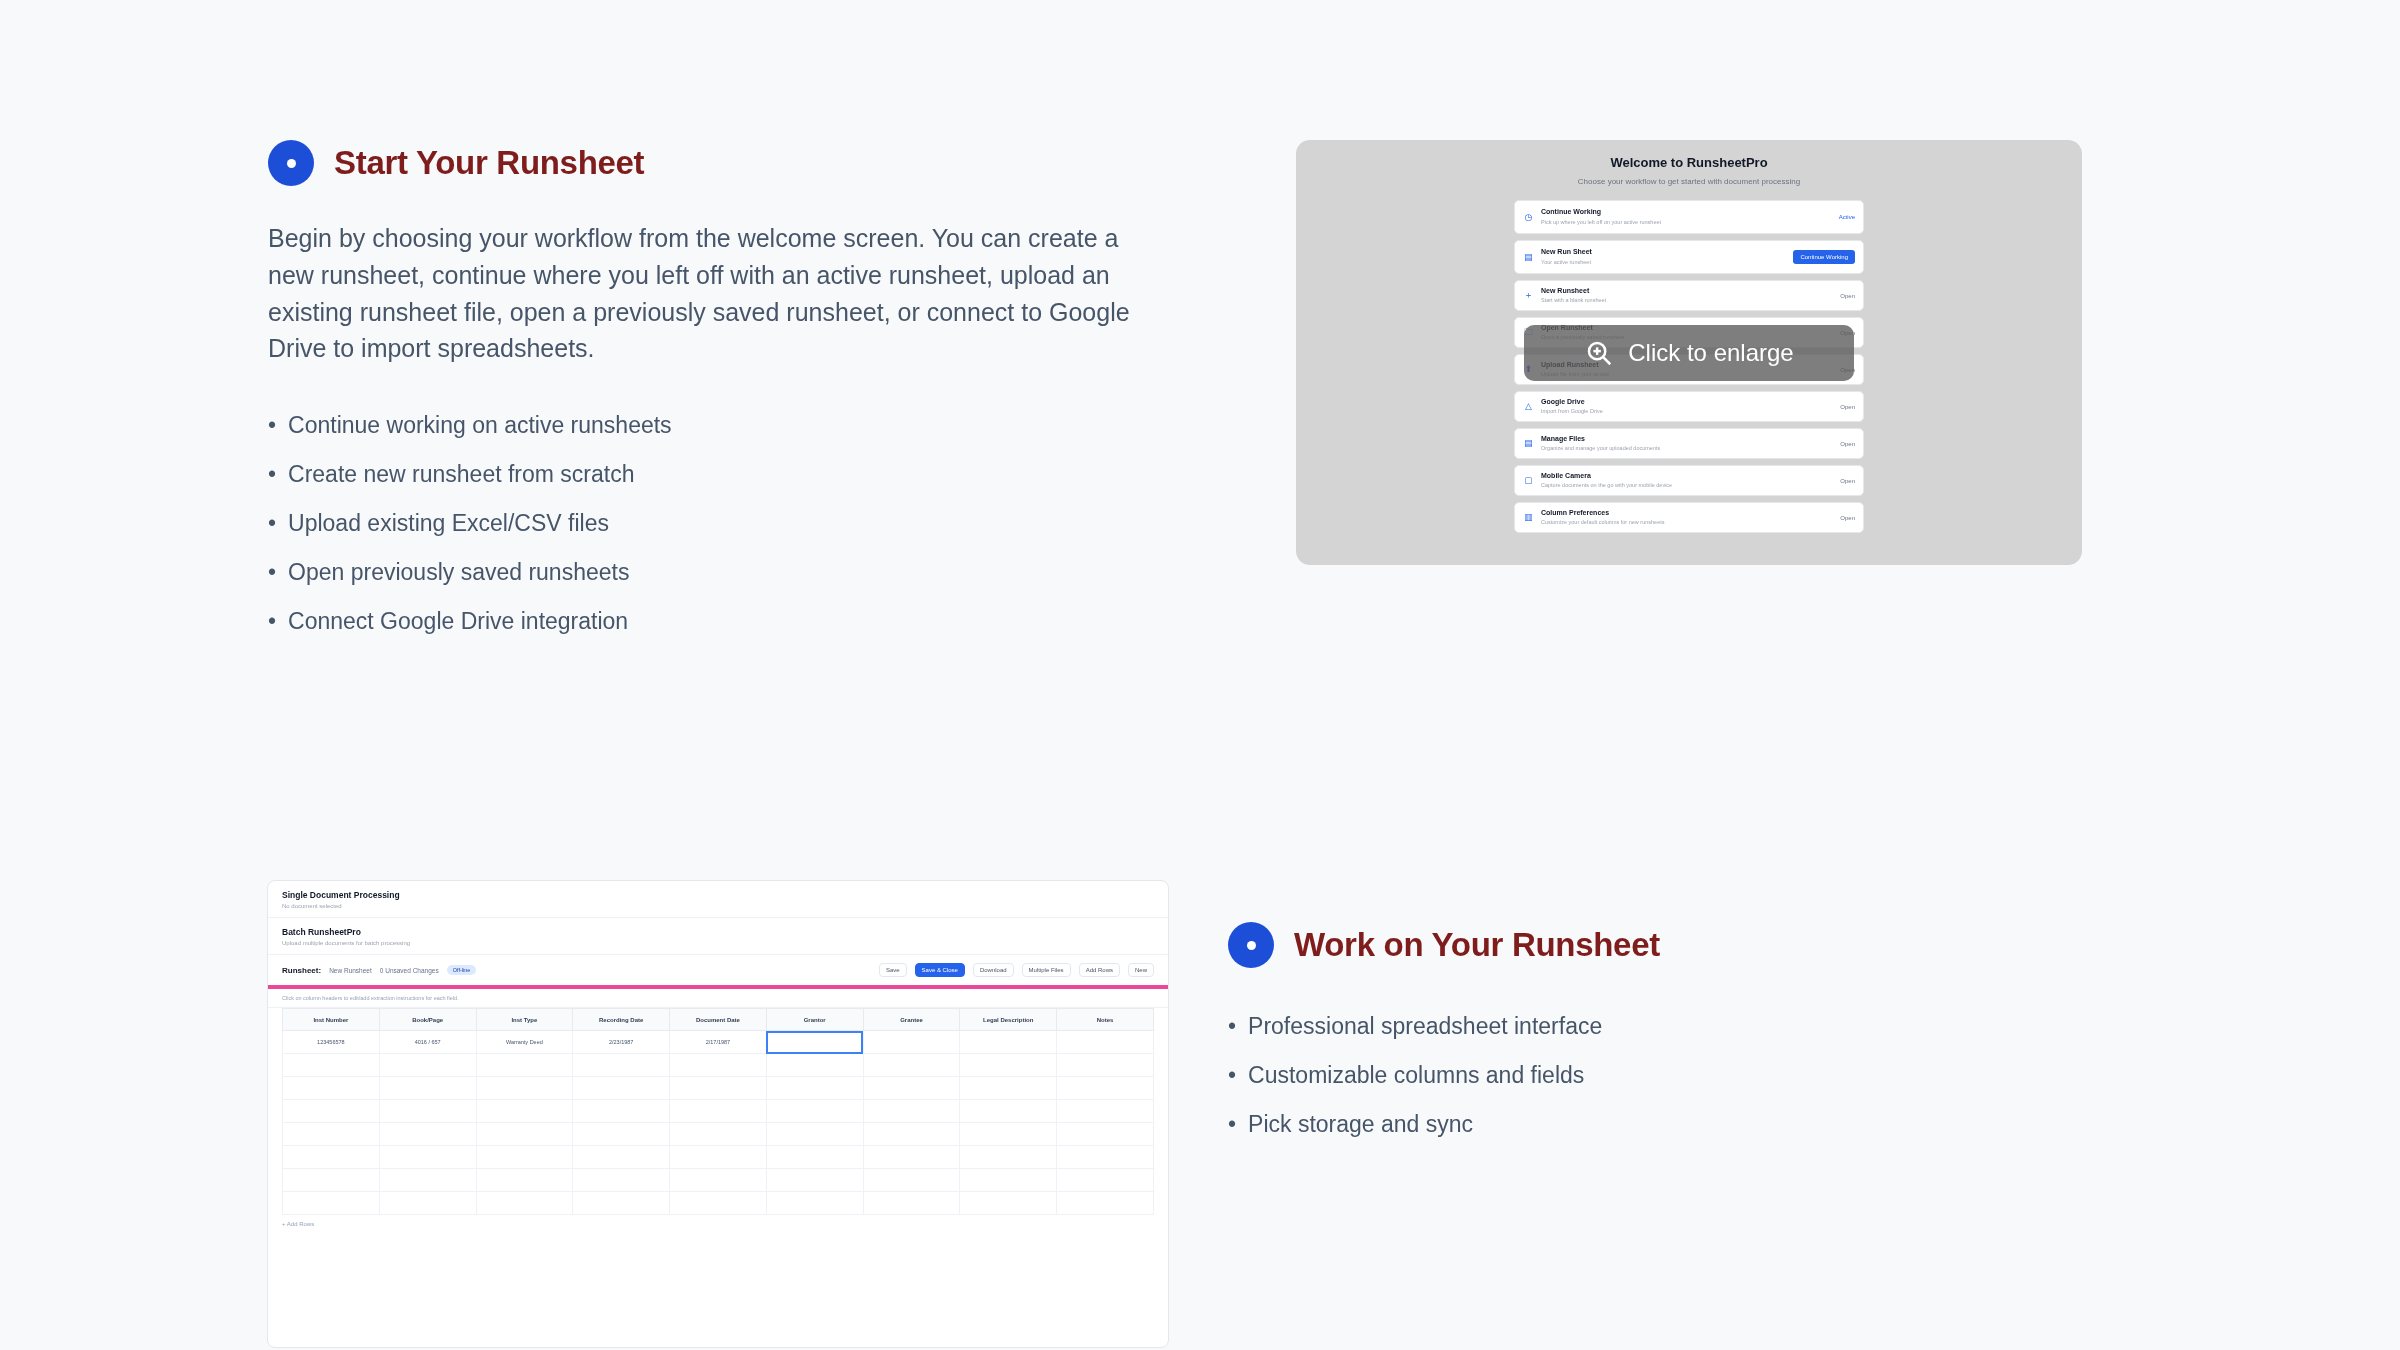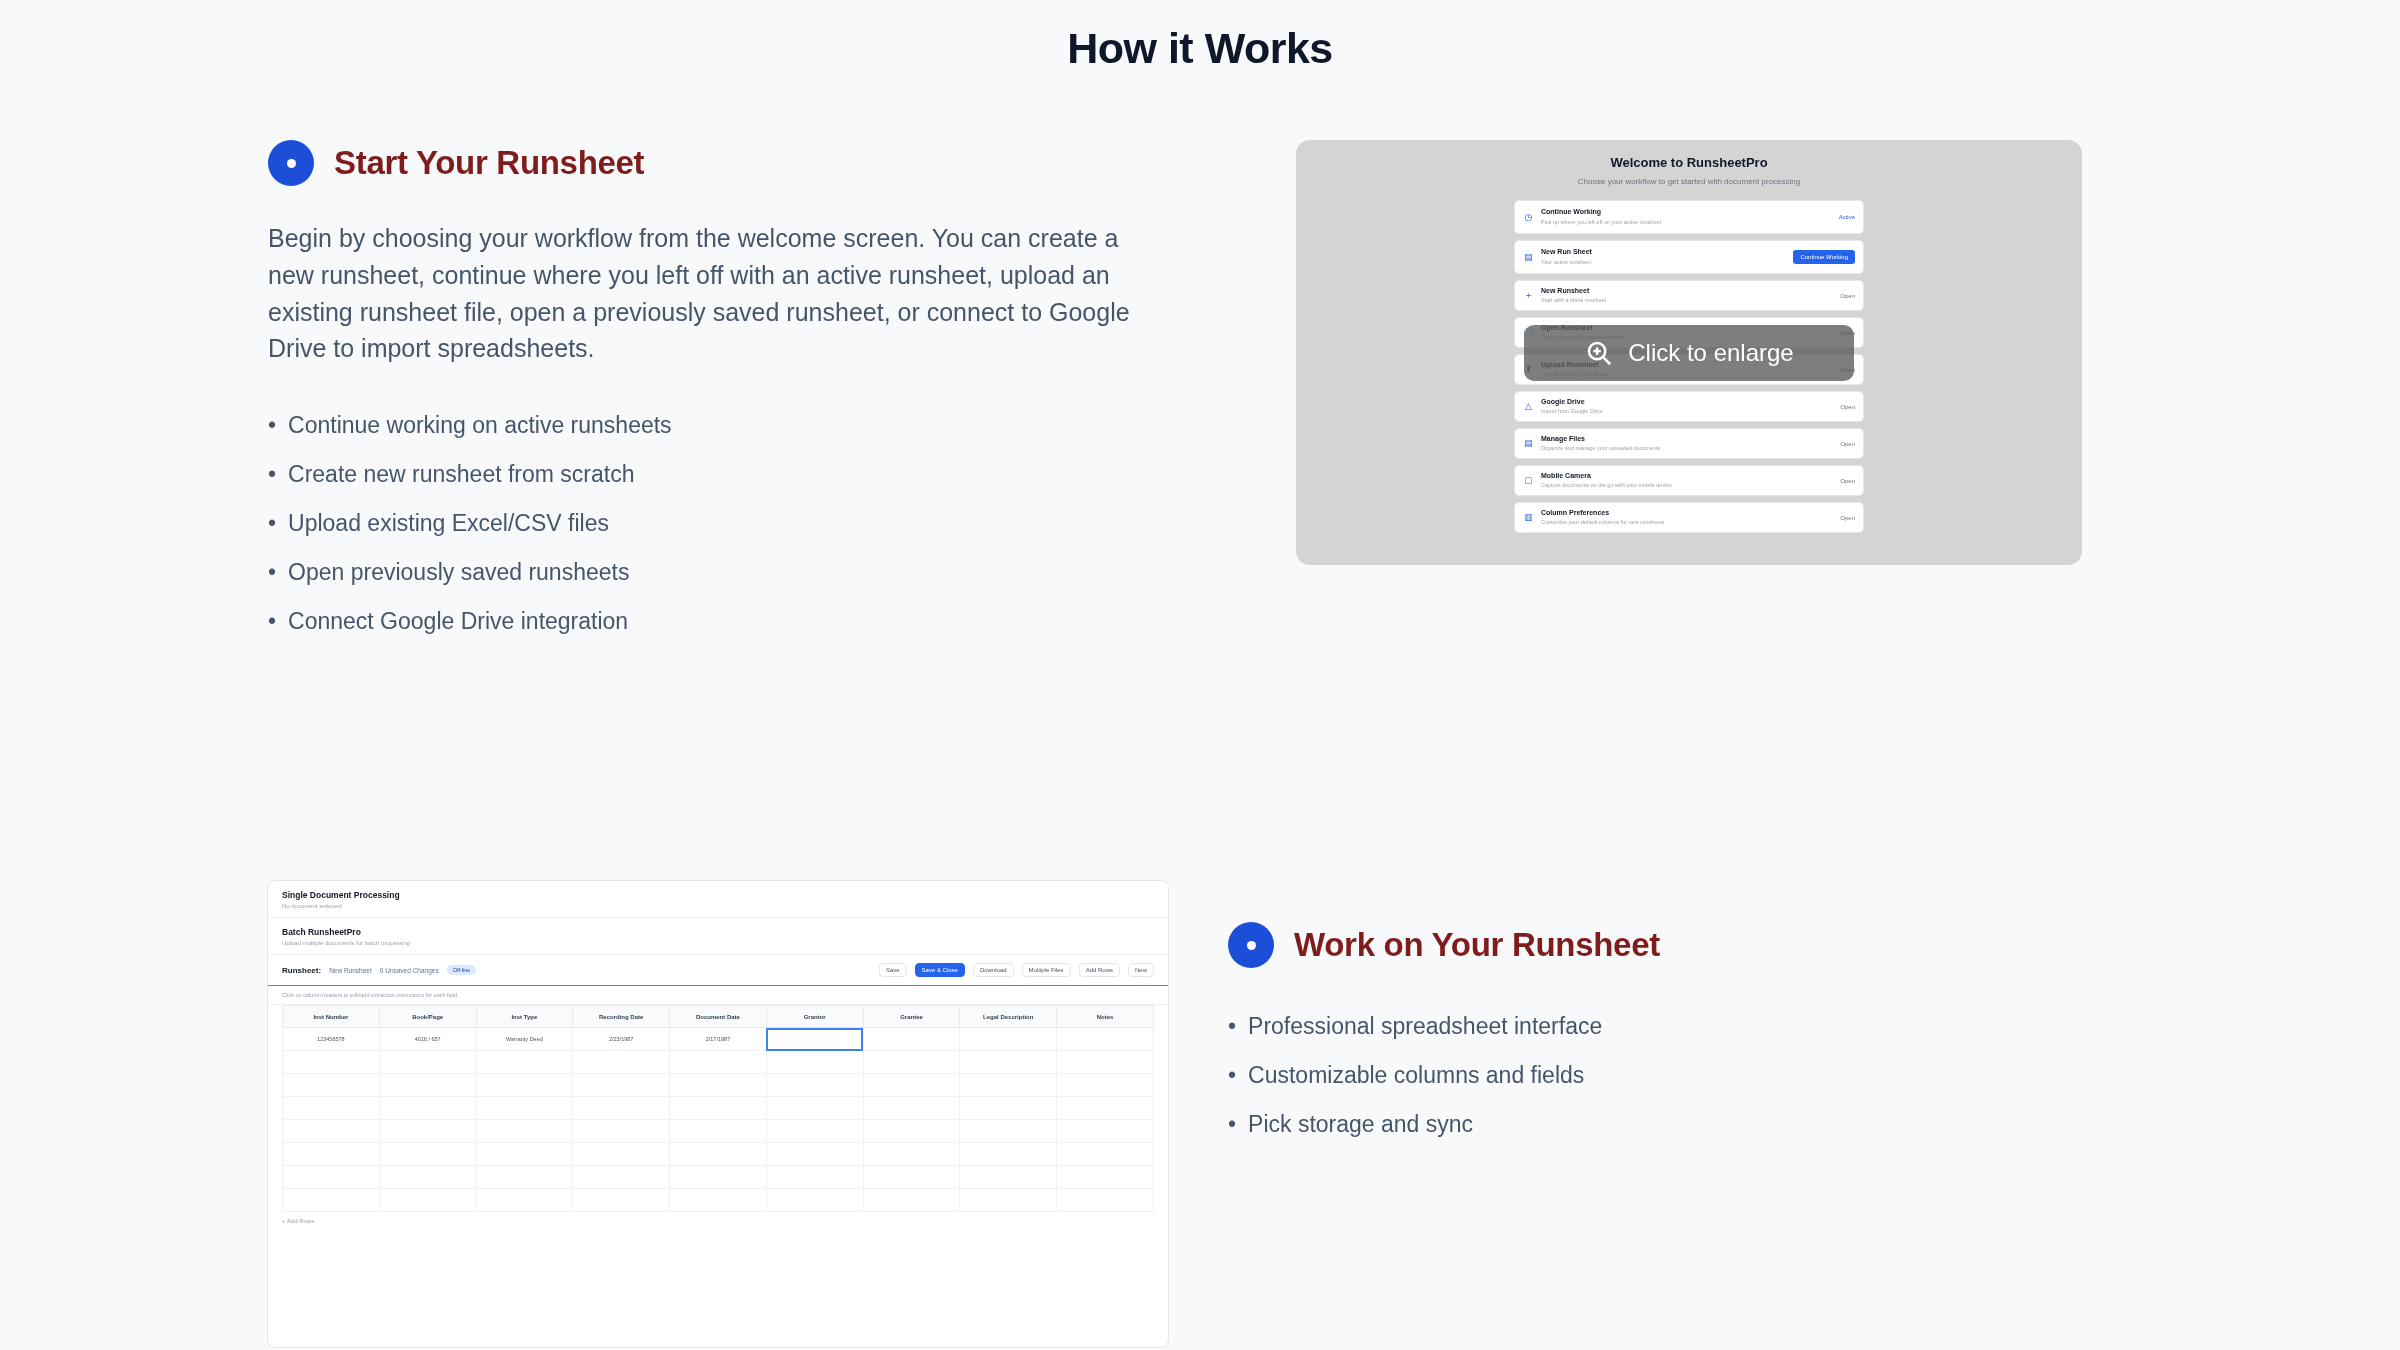--- a/index.html
+++ b/index.html
@@ -152,21 +152,21 @@
     position: relative;
   }
   .sheet-sec {
     padding: 9px 14px 8px;
     border-bottom: 1px solid #eef1f5;
   }
   .sheet-sec .h { font-size: 8.5px; font-weight: bold; color: #111827; }
   .sheet-sec .s { font-size: 6px; color: #9ca3af; margin-top: 3px; }
   .toolbar {
     display: flex; align-items: center; gap: 8px;
-    padding: 8px 14px; border-bottom: 1px solid #ec4899;
+    padding: 8px 14px; border-bottom: 4px solid #ec4899;
   }
   .tb-title { font-size: 8px; font-weight: bold; color: #111827; }
   .tb-crumb { font-size: 6.5px; color: #64748b; }
   .tb-pill {
     font-size: 5.5px; color: #1e40af; background: #dbeafe;
     border-radius: 8px; padding: 2px 6px;
   }
   .tb-spacer { flex: 1; }
   .tb-btn {
     font-size: 6px; color: #475569; border: 1px solid #e2e8f0;
@@ -188,21 +188,20 @@
   }
   td.selected { outline: 2px solid #3b82f6; outline-offset: -2px; background: #ffffff; }
   .sheet-foot { font-size: 6px; color: #94a3b8; padding: 6px 14px; }
   .s2-right { margin-left: 59px; width: 950px; padding-top: 42px; }
 </style>
 </head>
 <body>
 
 <div class="page">
 
-  <div class="page-title">How it Works</div>
 
   <div class="section1">
 
     <div class="s1-left">
       <div class="step-head">
         <div class="step-badge">
           <div class="dot"></div>
         </div>
         <div class="step-title">Start Your Runsheet</div>
       </div>

